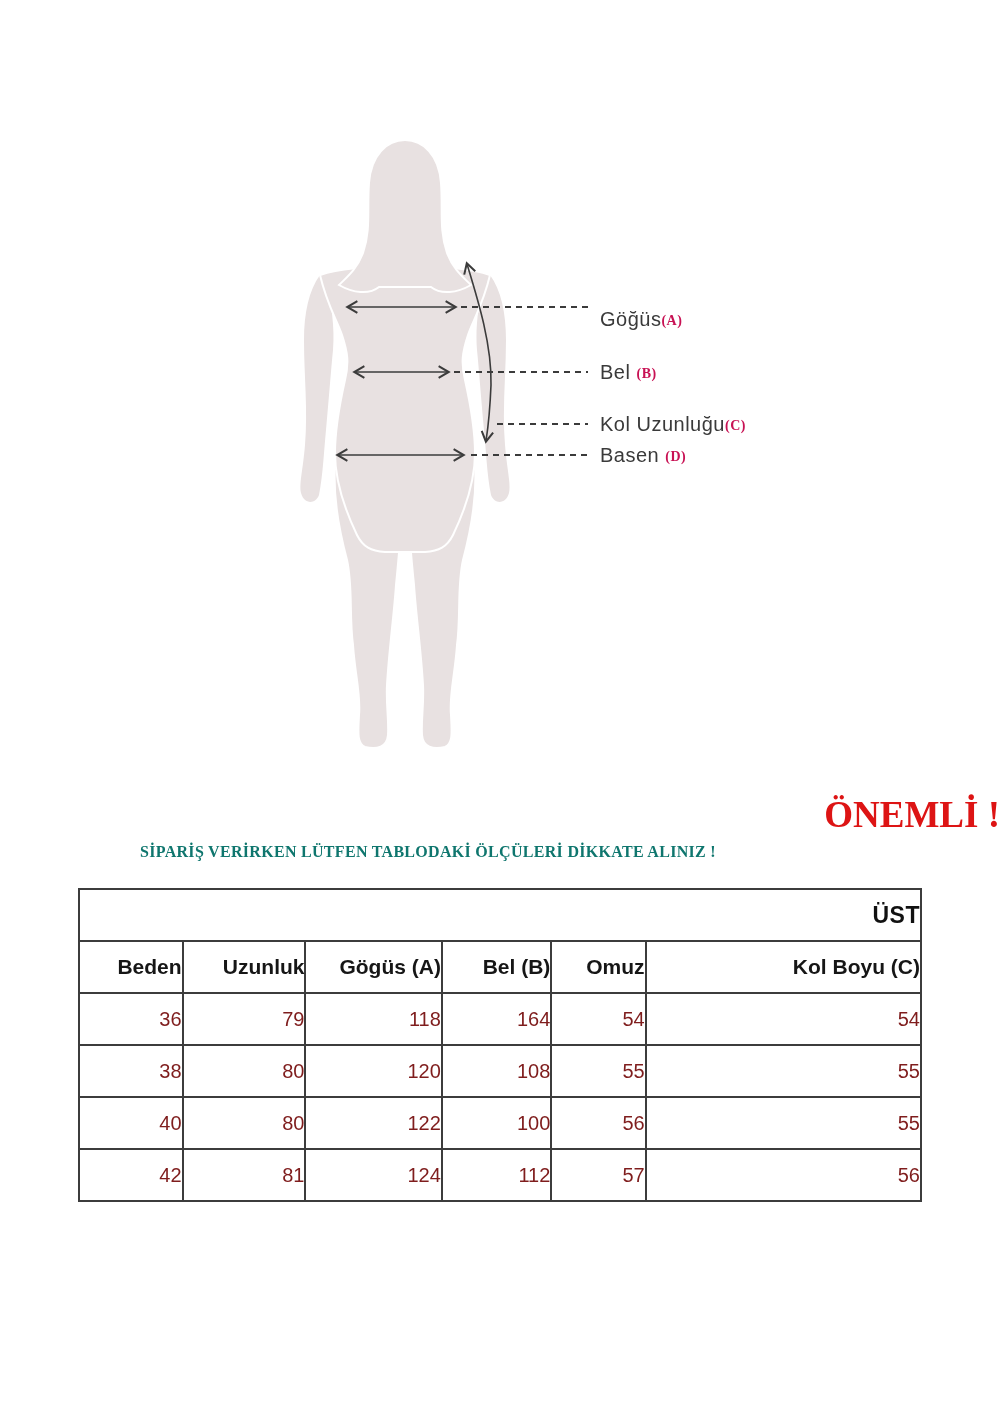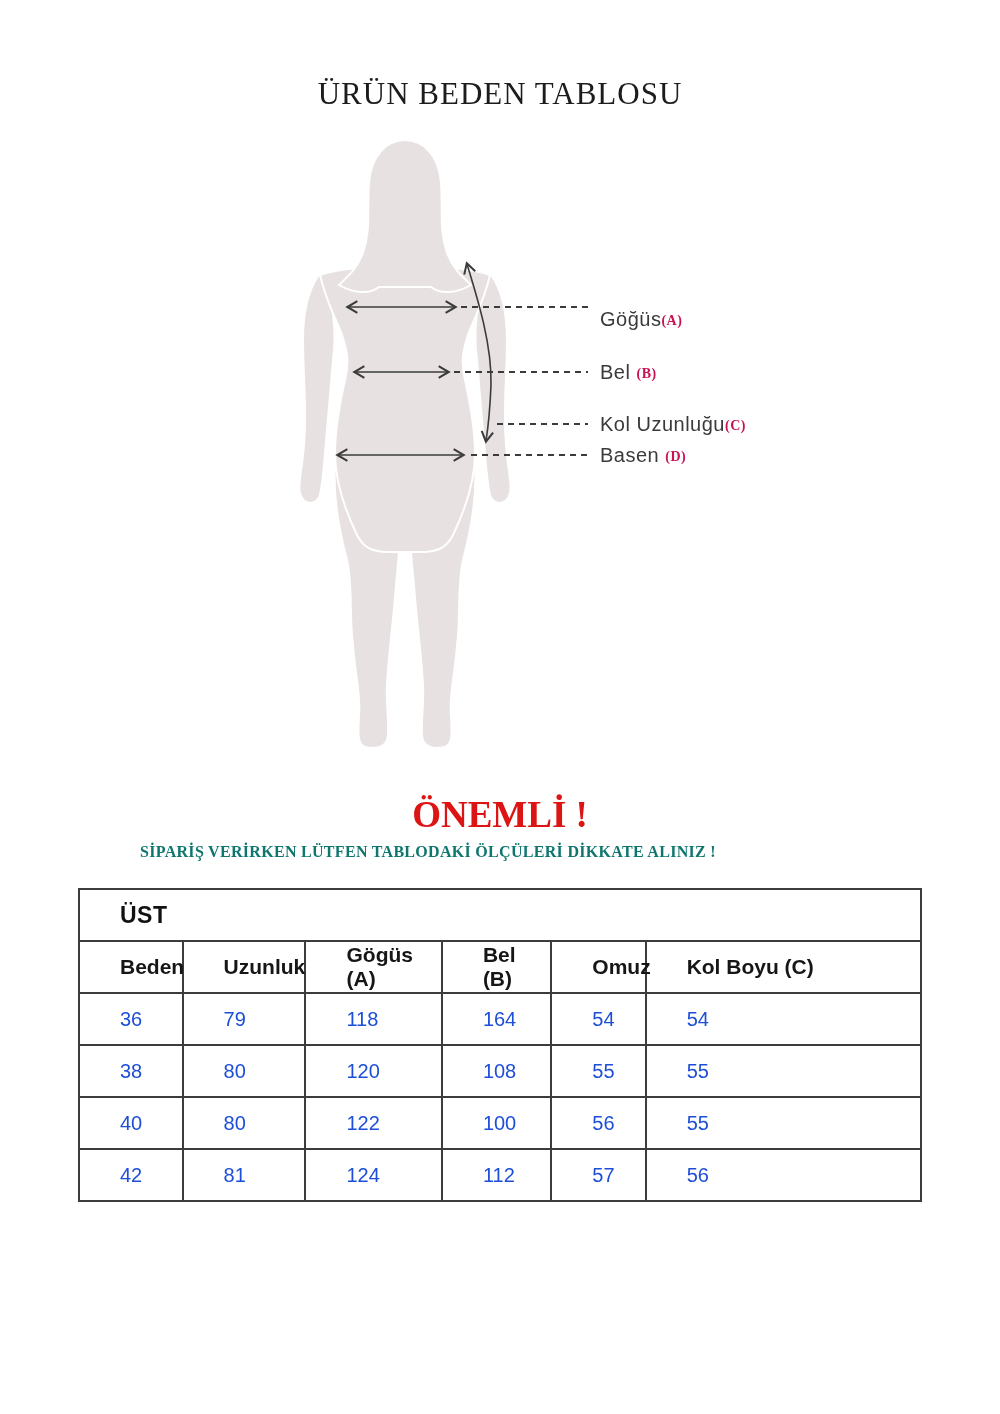--- a/index.html
+++ b/index.html
@@ -41,21 +41,21 @@
     color: #c81254;
     vertical-align: 1px;
   }
   .lbl-0 { top: 295px; margin-top: 12px; }
   .lbl-1 { top: 360px; }
   .lbl-2 { top: 412px; }
   .lbl-3 { top: 443px; }
   .warning-heading {
     position: absolute;
     top: 793px; left: 0; width: 1000px;
-    text-align: center;
+    text-align: right;
     font-family: "Liberation Serif", serif;
     font-weight: 700;
     font-size: 37px;
     color: #dd1414;
   }
   .warning-message {
     position: absolute;
     top: 843px; left: 0; width: 856px;
     text-align: center;
     font-family: "Liberation Serif", serif;
@@ -66,36 +66,34 @@
     white-space: nowrap;
   }
   .size-table-wrap { position: absolute; left: 78px; top: 888px; width: 844px; }
   table.size-table {
     width: 100%;
     border-collapse: collapse;
     table-layout: fixed;
   }
   table.size-table th, table.size-table td {
     border: 2px solid #3c3c3c;
-    text-align: left;
+    text-align: right;
     vertical-align: middle;
     height: 52px;
     font-family: "Liberation Sans", sans-serif;
-    padding-left: 40px;
   }
   th.group-header { font-size: 23px; font-weight: 700; color: #111; letter-spacing: 0.5px; }
   th.col-header   { font-size: 21px; font-weight: 700; color: #161616; }
-  td.cell         { font-size: 20px; font-weight: 400; color: #1d4ed8; }
+  td.cell         { font-size: 20px; font-weight: 400; color: #7f1d1d; }
 </style>
 </head>
 <body>
 
 <div class="page">
 
-  <div class="page-title">ÜRÜN BEDEN TABLOSU</div>
 
   <div class="diagram">
     <svg width="310" height="630" viewBox="0 0 310 630">
       <defs>
         <marker id="ah" viewBox="0 0 10 10" refX="7.5" refY="5" markerWidth="9" markerHeight="9" orient="auto-start-reverse" fill="none" stroke="#3b3b3b" stroke-width="1.4">
           <path d="M1,1 L8,5 L1,9"></path>
         </marker>
       </defs>
 
       <g fill="#e8e1e1">

